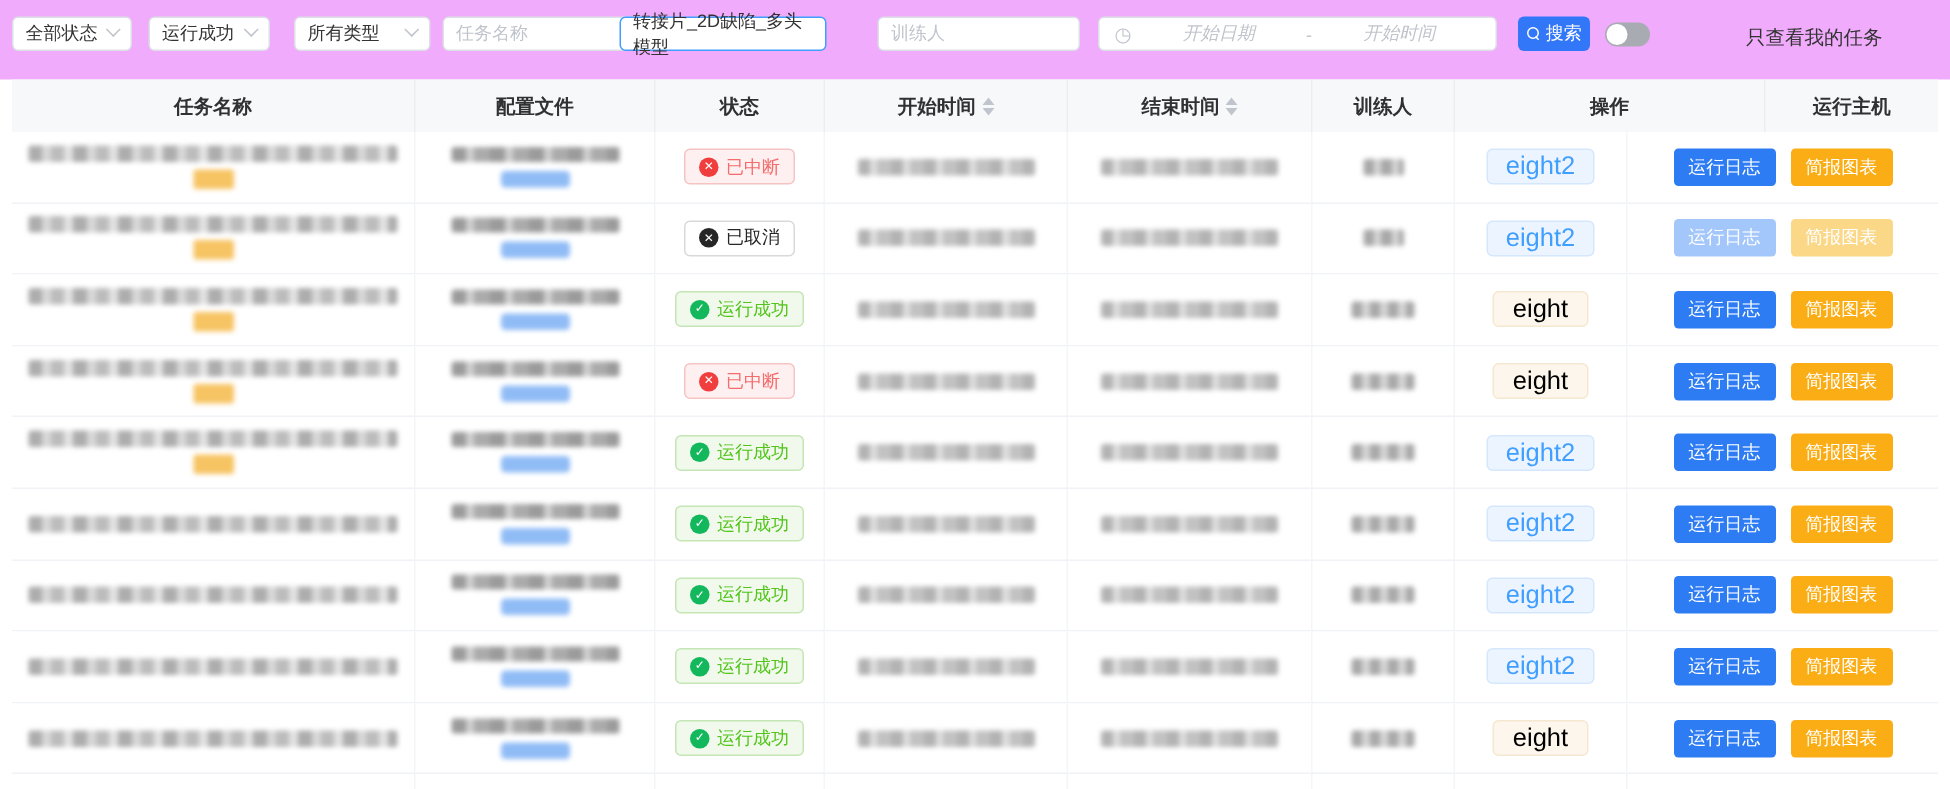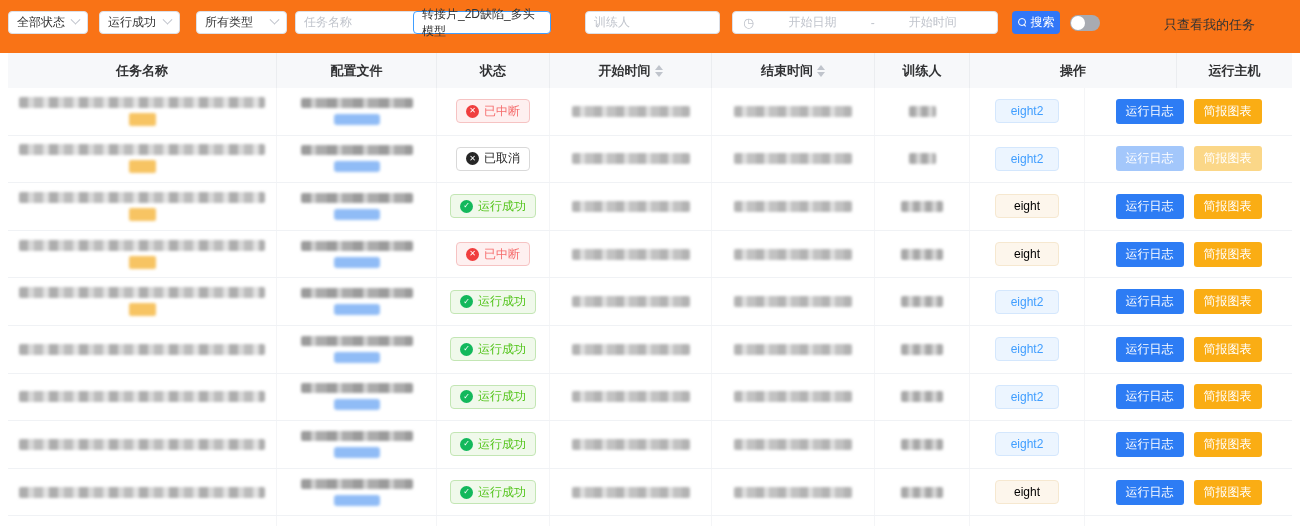--- a/index.html
+++ b/index.html
@@ -1,31 +1,31 @@
 <!DOCTYPE html>
 <html><head>
 <meta charset="utf-8">
 <style>
   * { margin:0; padding:0; box-sizing:border-box; }
   html,body { width:1300px; height:526px; background:#fff; overflow:hidden;
     font-family:"Liberation Sans","DejaVu Sans",sans-serif; }
 
   
-  .filterbar { position:relative; width:1300px; height:53px; background:#f97316; }
+  .filterbar { position:relative; width:1300px; height:53px; background:#f0abfc; }
   .ctl { position:absolute; top:11px; height:23px; border:1px solid #dcdfe6; border-radius:4px;
     background:#fff; font-size:12px; color:#333; display:flex; align-items:center; }
   .select { justify-content:space-between; padding:0 8px; cursor:pointer; }
   .chev { width:7px; height:7px; border-right:1.4px solid #c0c4cc; border-bottom:1.4px solid #c0c4cc;
     transform:rotate(45deg) translate(-2px,-2px); margin-left:6px; }
   .input { padding:0 8px; }
   .input .ph { color:#c0c4cc; }
   .in-search { border-color:#409eff; }
   .daterange { padding:0 10px; color:#c0c4cc; }
   .daterange .clock { color:#c0c4cc; font-size:13px; line-height:1; margin-right:4px; }
-  .daterange .dseg { flex:1; text-align:center; font-size:12px; }
+  .daterange .dseg { flex:1; text-align:center; font-size:12px;font-style:italic; }
   .daterange .dsep { color:#c0c4cc; padding:0 4px; font-size:12px; }
   .btn-search { position:absolute; left:1012px; top:11px; width:48px; height:23px;
     background:#3277f7; border:none; border-radius:4px; color:#fff; font-size:12px;
     display:flex; align-items:center; justify-content:center; gap:4px; cursor:pointer; }
   .mag { position:relative; width:9px; height:9px; display:inline-block; }
   .mag::before { content:""; position:absolute; left:0; top:0; width:6px; height:6px;
     border:1.3px solid #fff; border-radius:50%; }
   .mag::after { content:""; position:absolute; left:6px; top:6px; width:3px; height:1.3px;
     background:#fff; transform:rotate(45deg); transform-origin:0 0; }
   .toggle { position:absolute; left:1070px; top:15px; width:30px; height:16px; border-radius:8px;
@@ -72,21 +72,21 @@
   .status-icon { width:13px; height:13px; border-radius:50%; color:#fff; font-size:8px;
     display:flex; align-items:center; justify-content:center; line-height:1; }
   .st-interrupted { background:#fef0f0; border-color:#f6c3c3; color:#f56c6c; }
   .st-interrupted .status-icon { background:#f03e3e; }
   .st-cancelled { background:#fff; border-color:#d9d9d9; color:#262626; }
   .st-cancelled .status-icon { background:#262626; }
   .st-success { background:#f0f9eb; border-color:#c3e6b4; color:#52c41a; }
   .st-success .status-icon { background:#13b85c; }
 
   
-  .host-tag { height:24px; min-width:64px; padding:0 12px; border-radius:4px; font-size:12px;
+  .host-tag { height:24px; min-width:64px; padding:0 12px; border-radius:4px; font-size:17px;
     display:flex; align-items:center; justify-content:center; border:1px solid transparent; }
   .host-blue { background:#ecf5ff; border-color:#d4e7fd; color:#409eff; }
   .host-warn { background:#fdf6ec; border-color:#f6e8d0; color:#000000; }
 
   
   .abtn { height:25px; padding:0 10px; border:none; border-radius:3px; color:#fff; font-size:12px;
     cursor:pointer; }
   .btn-log { background:#2d7cf4; }
   .btn-report { background:#faad14; }
   .btn-log.disabled { background:#a3c7fb; cursor:default; }

